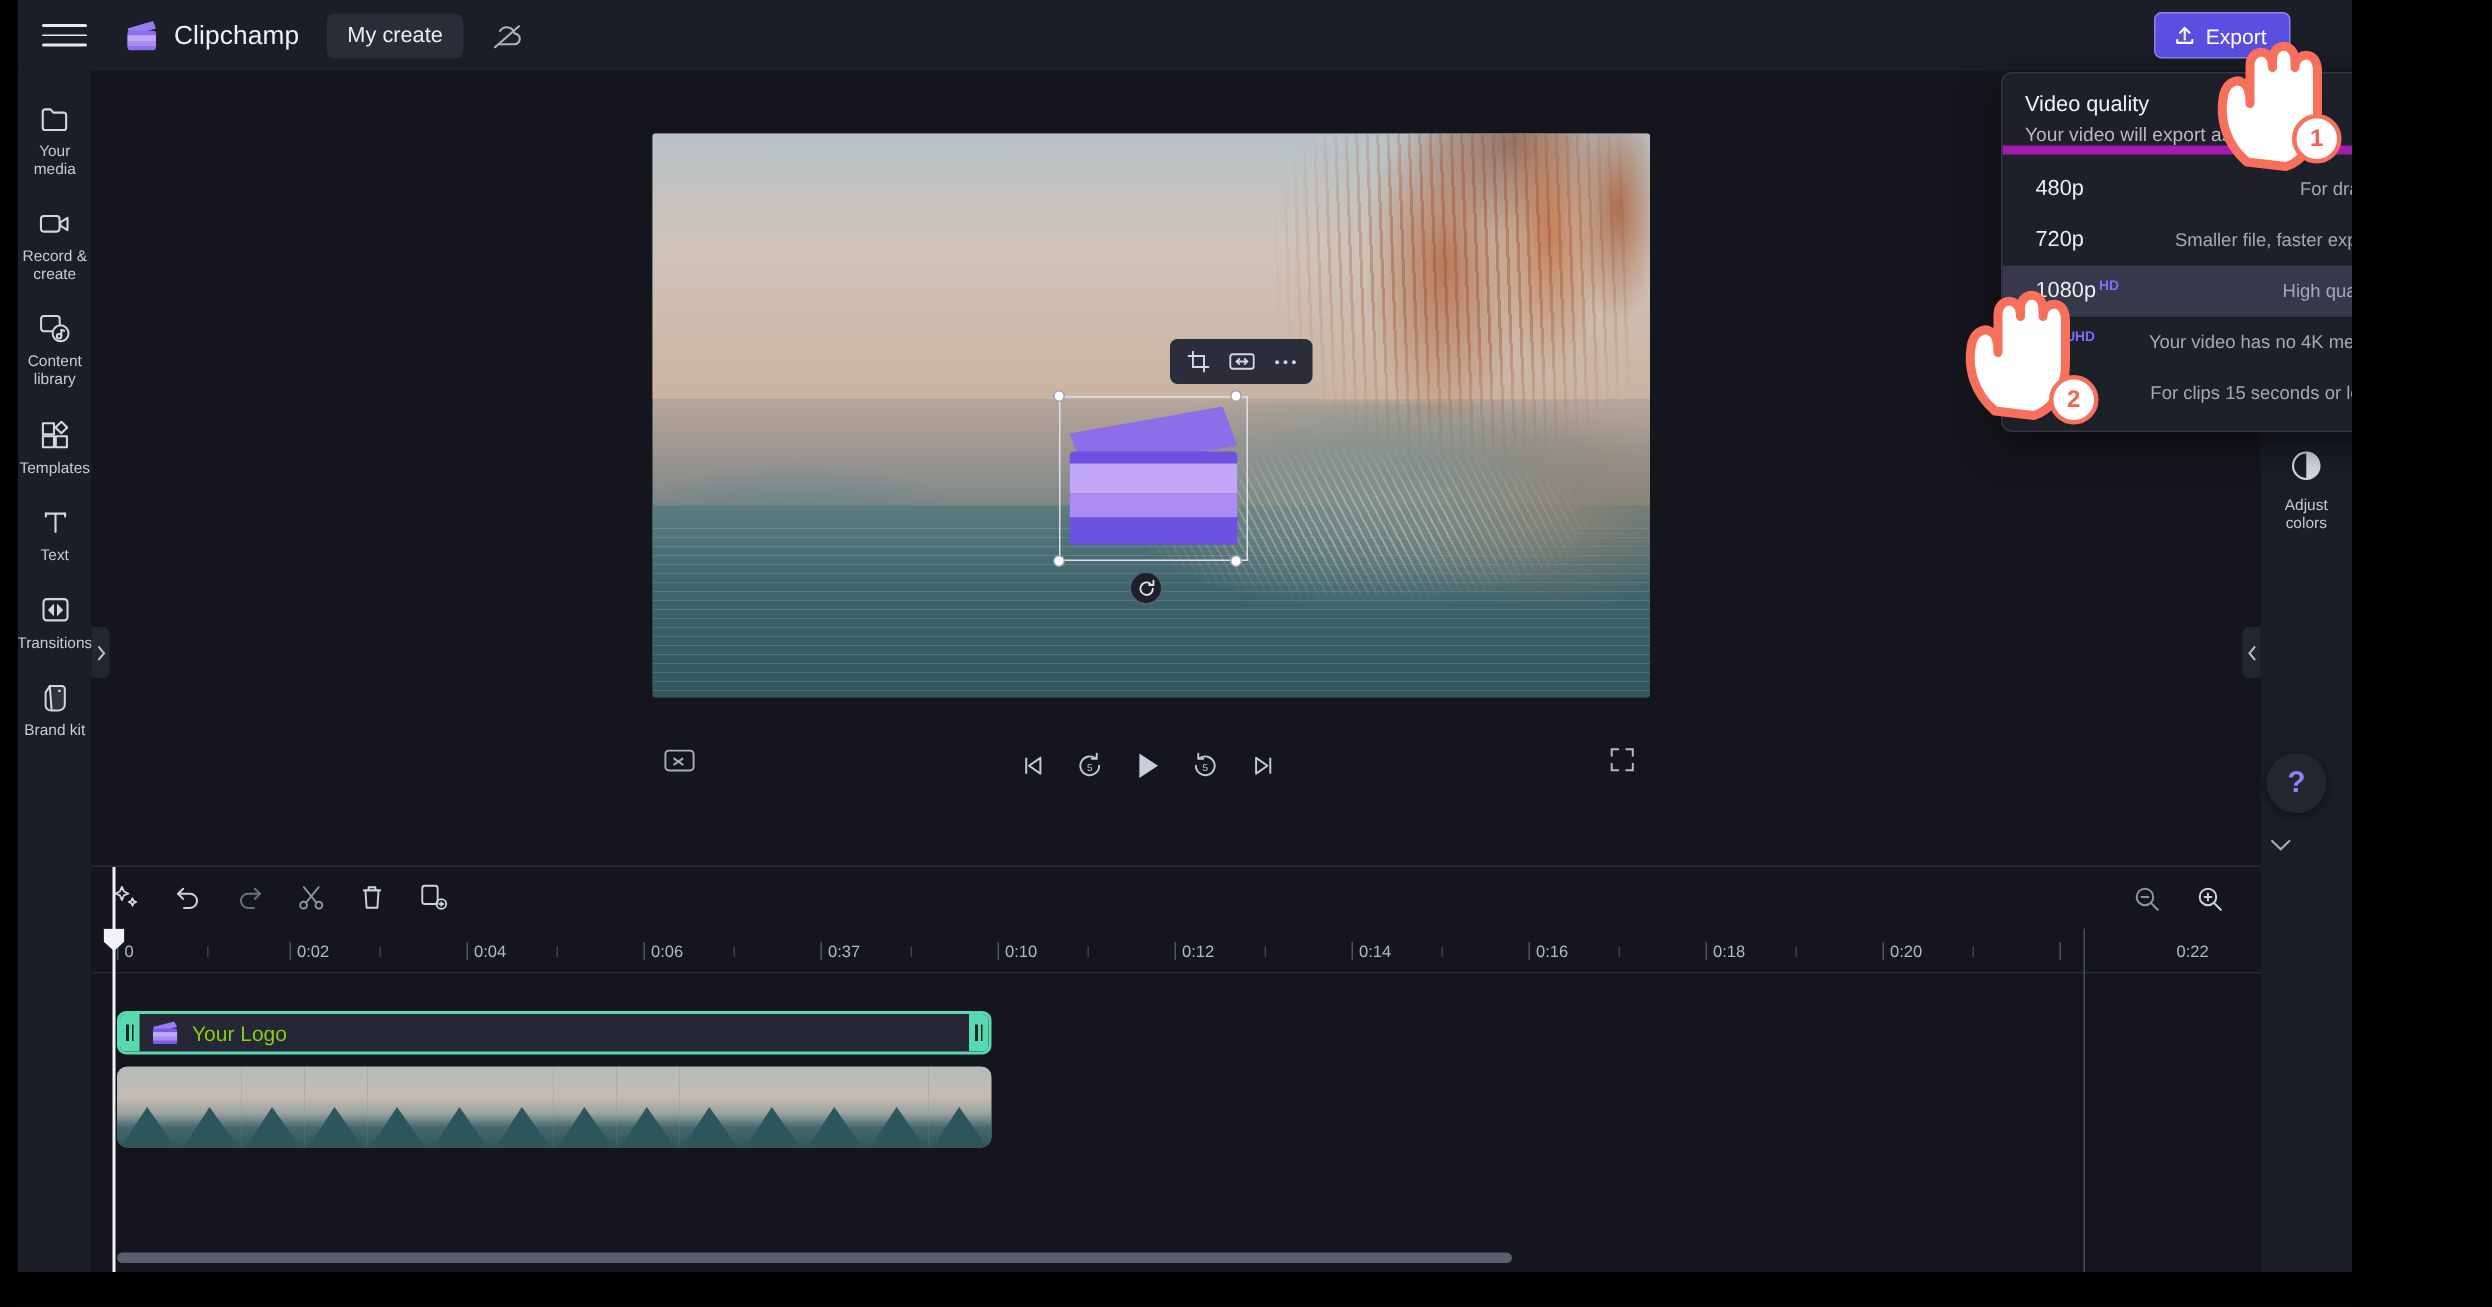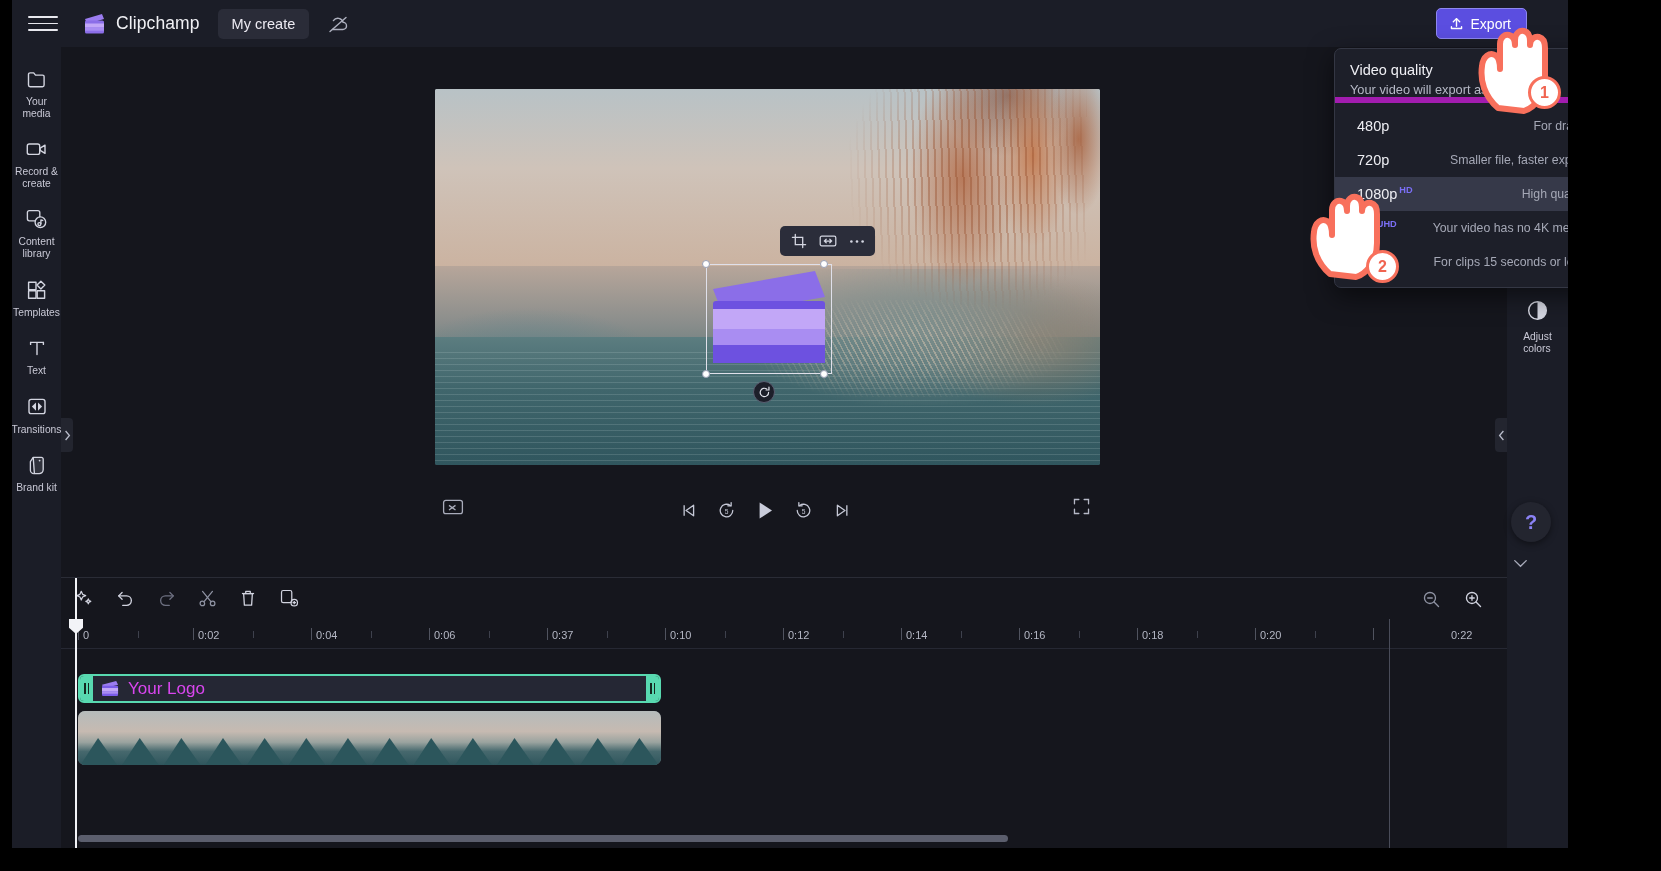--- a/index.html
+++ b/index.html
@@ -134,21 +134,21 @@
   .pv-ctrl { position:absolute; left:0; top:440px; width:1507px; height:46px; }
   .cc-btn { position:absolute; left:380px; top:10px; width:26px;height:26px; cursor:pointer; }
   .tc { position:absolute; left:614px; top:6px; width:180px; height:34px;
         display:flex; align-items:center; justify-content:space-between; }
   .tc-b { width:26px;height:26px;display:flex;align-items:center;justify-content:center;cursor:pointer; }
   .fs-btn { position:absolute; left:1011px; top:10px; width:26px;height:26px; cursor:pointer; }
 
   
   .rrail { position:absolute; right:93px; top:47px; width:61px; height:801px; background:#1b1d27; z-index:14;}
   .rr-item { padding-top:252px; display:flex;flex-direction:column;align-items:center;gap:5px;cursor:pointer;}
-  .rr-lb { color:#c9c9d6; font-size:10.3px; line-height:11.6px; }
+  .rr-lb { color:#c9c9d6; font-size:10.3px; line-height:11.6px; text-align:center; }
   .panel-toggle {
     position:absolute; right:154px; top:418px; width:12px; height:34px;
     background:#23252f; border-radius:4px 0 0 4px;
     display:flex;align-items:center;justify-content:center; cursor:pointer; z-index:16;
   }
   .panel-toggle-l {
     position:absolute; left:61px; top:418px; width:12px; height:34px;
     background:#23252f; border-radius:0 4px 4px 0;
     display:flex;align-items:center;justify-content:center; cursor:pointer; z-index:16;
   }
@@ -187,21 +187,21 @@
     background:#252734; border:2px solid #58d9b0; border-radius:6px;
     display:flex; align-items:center; overflow:hidden;
   }
   .clip-grip {
     width:13px; height:100%; background:#58d9b0; flex:none;
     display:flex;align-items:center;justify-content:center; cursor:ew-resize;
   }
   .clip-grip.right { margin-left:auto; }
   .grip-ln { width:1.4px;height:11px;background:#14271f;margin:0 1px; }
   .clip-thumb { width:19px;height:17px;margin-left:8px;flex:none; position:relative;}
-  .clip-name { color:#d946ef; font-size:17px; margin-left:8px; }
+  .clip-name { color:#84cc16; font-size:14px; margin-left:8px; }
   .clip-video {
     position:absolute; left:17px; top:62px; width:583px; height:54px;
     border-radius:7px; overflow:hidden; background:#7d8a8d; cursor:pointer;
   }
   .cv-strip { position:absolute; inset:0; display:flex; }
   .cv-cell { flex:1 0 41.6px; position:relative; overflow:hidden;
     background: linear-gradient(#b5bbbb 0%, #c6bab1 38%, #9aa39f 58%, #46686d 75%, #2f565d 100%); }
   .cv-cell::after {
     content:''; position:absolute; left:6%; bottom:0; width:88%; height:52%;
     background:#2c565c; clip-path: polygon(0 100%, 48% 4%, 100% 100%);

